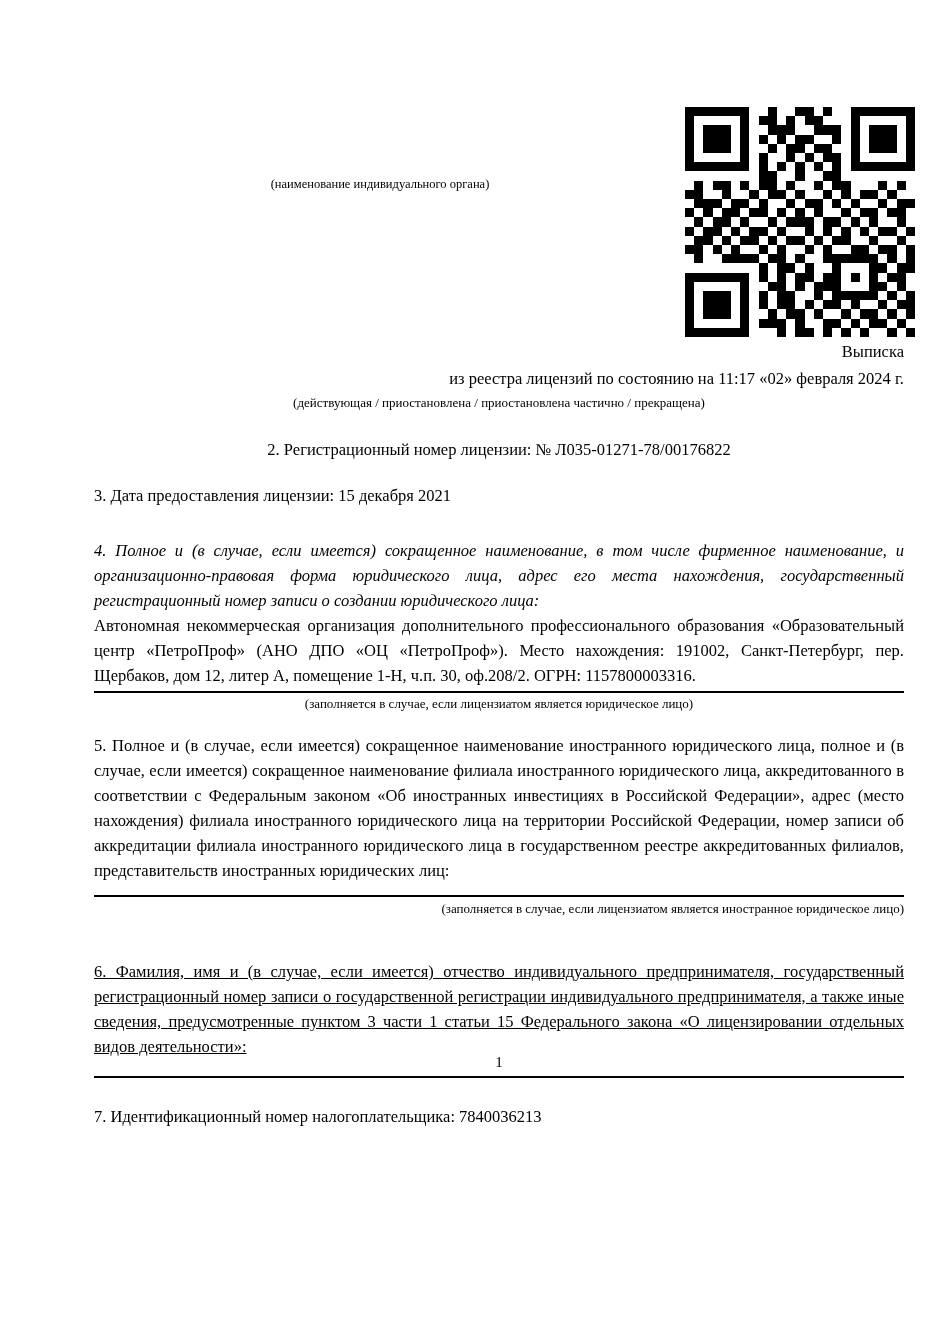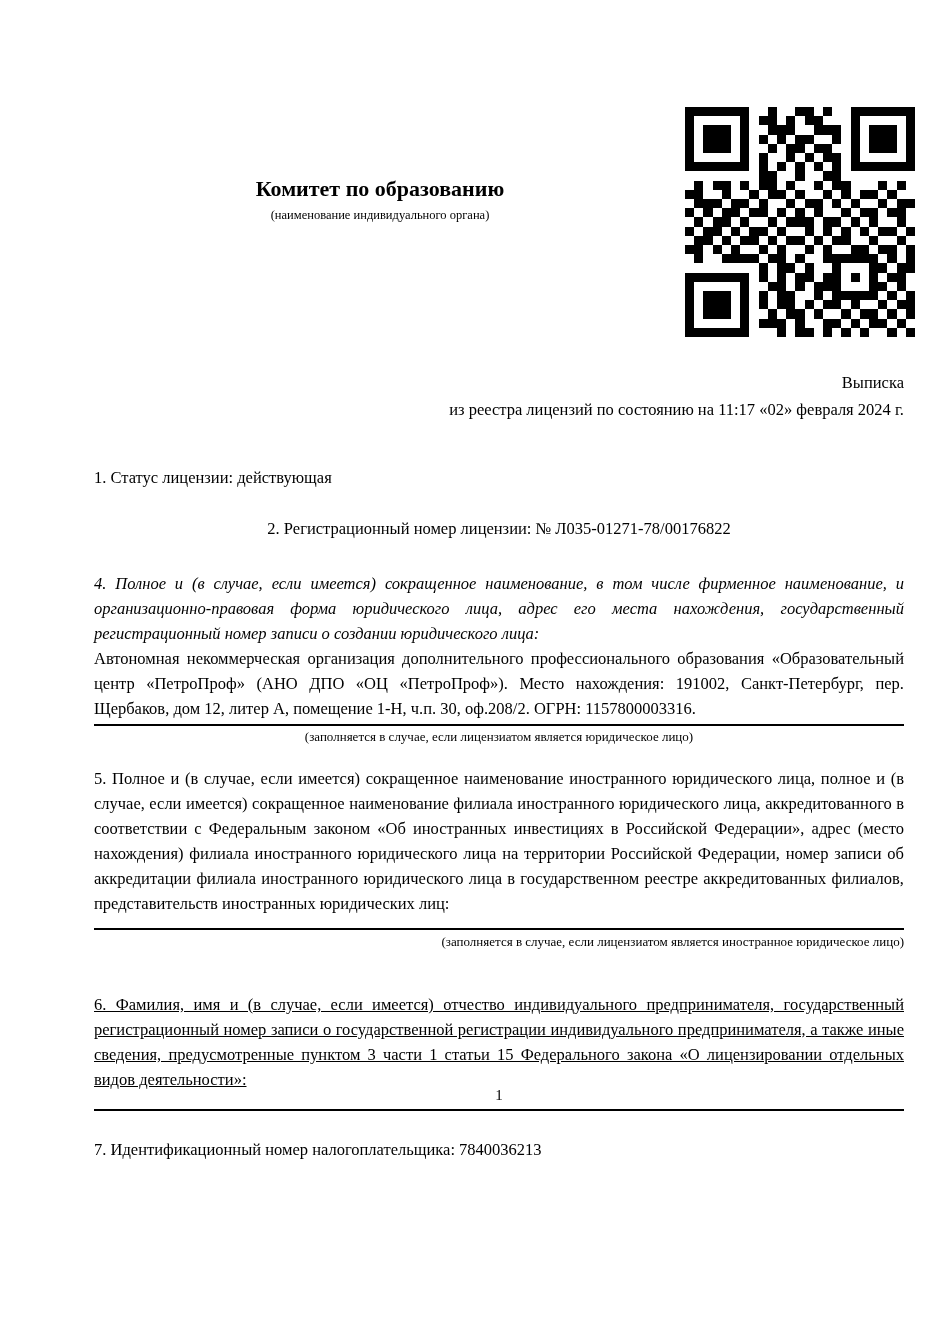--- a/index.html
+++ b/index.html
@@ -726,33 +726,33 @@
       <div></div>
       <div></div>
       <div class="q1"></div>
       <div></div>
       <div class="q1"></div>
     </div>
 
   <div class="content">
 
     <div class="header">
-      <div class="title">Комитет по образованию</div>
       <div class="subtitle">(наименование индивидуального органа)</div>
     </div>
 
     <div class="doc-title">
       <div>Выписка</div>
       <div>из реестра лицензий по состоянию на 11:17 «02» февраля 2024 г.</div>
     </div>
 
-    <div class="item mt-item1">1. Статус лицензии: действующая</div>
+    <div class="note mt-note1">(действующая / приостановлена / приостановлена частично / прекращена)</div>
 
     <div class="item mt-item2">2. Регистрационный номер лицензии: № Л035-01271-78/00176822</div>
 
+    <div class="item mt-item3">3. Дата предоставления лицензии: 15 декабря 2021</div>
 
     <div class="para mt-para4">4. Полное и (в случае, если имеется) сокращенное наименование, в том числе фирменное наименование, и организационно-правовая форма юридического лица, адрес его места нахождения, государственный регистрационный номер записи о создании юридического лица:</div>
     <div class="para">Автономная некоммерческая организация дополнительного профессионального образования «Образовательный центр «ПетроПроф» (АНО ДПО «ОЦ «ПетроПроф»). Место нахождения: 191002, Санкт-Петербург, пер. Щербаков, дом 12, литер А, помещение 1-Н, ч.п. 30, оф.208/2. ОГРН: 1157800003316.</div>
     <hr class="rule mt-rule4">
     <div class="note mt-note4">(заполняется в случае, если лицензиатом является юридическое лицо)</div>
 
     <div class="para mt-para5">5. Полное и (в случае, если имеется) сокращенное наименование иностранного юридического лица, полное и (в случае, если имеется) сокращенное наименование филиала иностранного юридического лица, аккредитованного в соответствии с Федеральным законом «Об иностранных инвестициях в Российской Федерации», адрес (место нахождения) филиала иностранного юридического лица на территории Российской Федерации, номер записи об аккредитации филиала иностранного юридического лица в государственном реестре аккредитованных филиалов, представительств иностранных юридических лиц:</div>
     <hr class="rule mt-rule5">
     <div class="note mt-note5">(заполняется в случае, если лицензиатом является иностранное юридическое лицо)</div>
 

